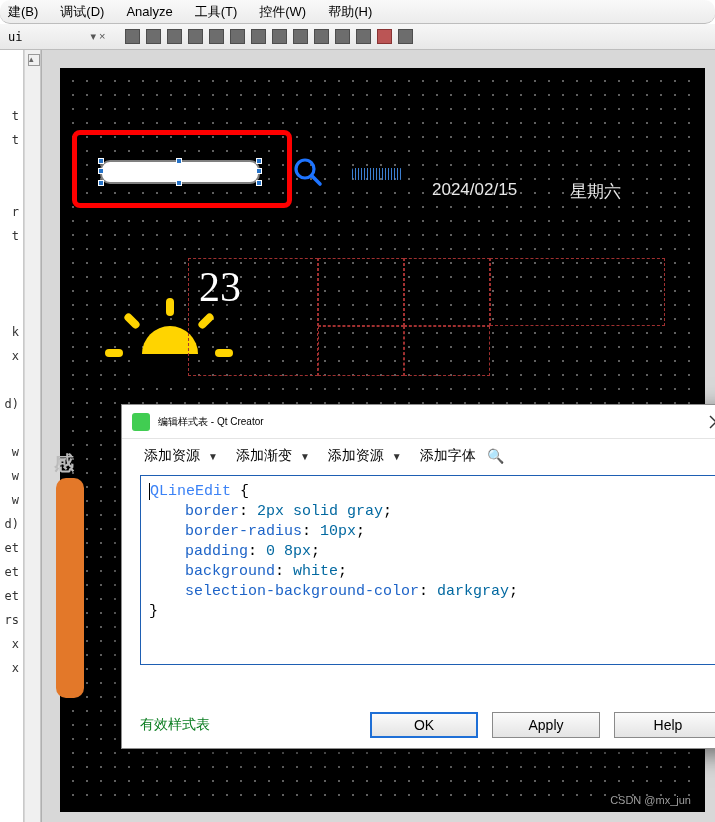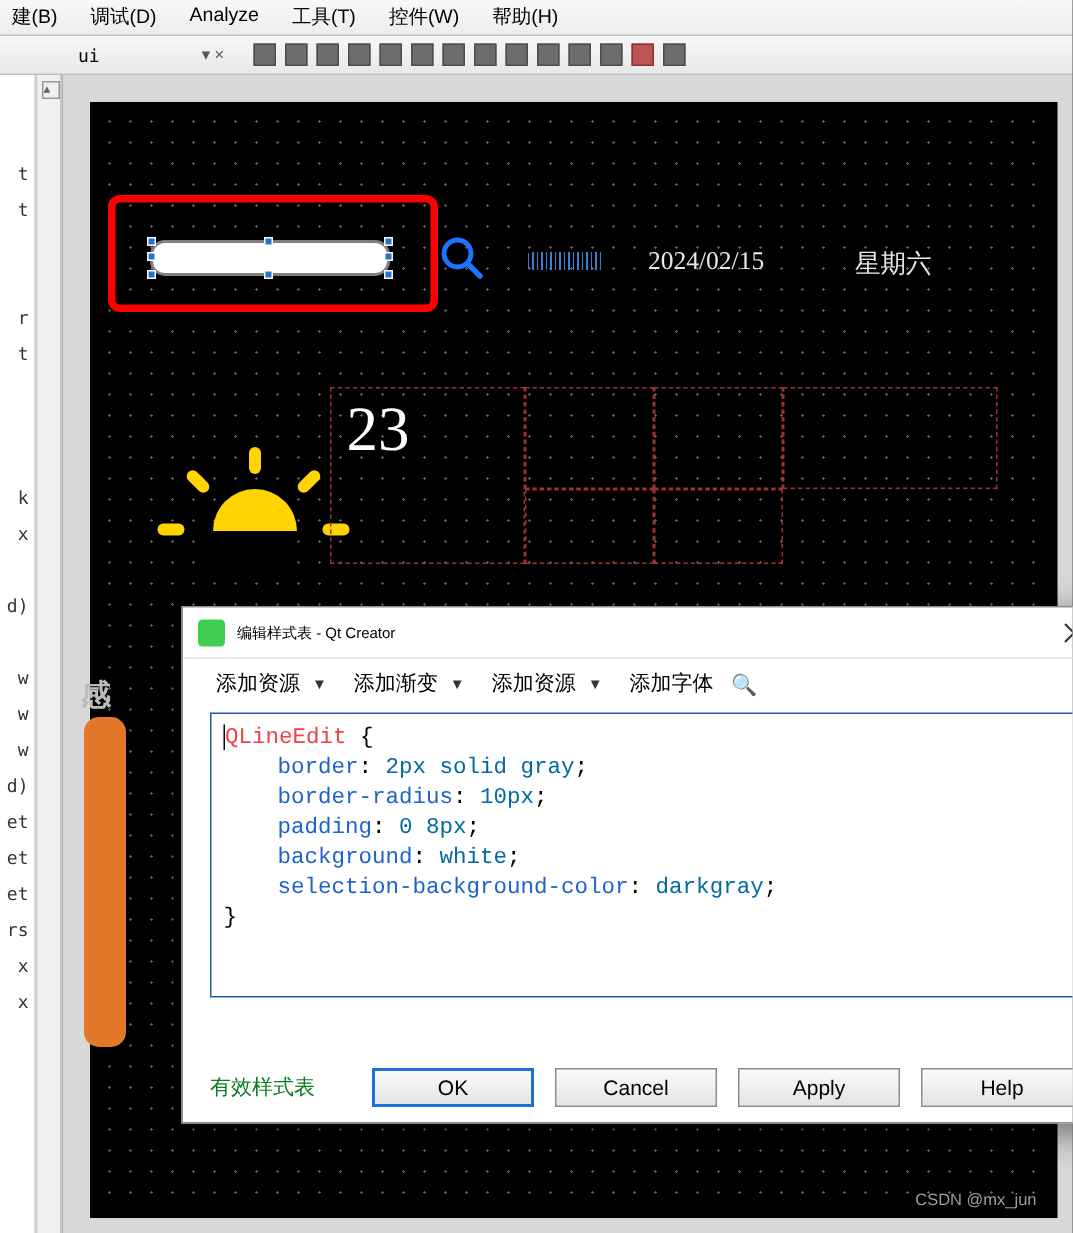--- a/index.html
+++ b/index.html
@@ -12,41 +12,41 @@
     overflow: hidden;
     position: relative;
     color: #000;
   }
 
   
   .menubar {
     height: 24px;
     background: linear-gradient(#f9f9f9,#ececec);
     border-bottom: 1px solid #bdbdbd;
-    display: flex; align-items: flex-start;
+    display: flex; align-items: center;
     padding-left: 2px;
     gap: 10px;
+    border-radius: 10px;
   }
   .menubar span { padding: 2px 6px; }
 
   
   .toolbar {
     height: 26px;
     background: linear-gradient(#f7f7f7,#e8e8e8);
     border-bottom: 1px solid #bdbdbd;
     display: flex; align-items: center;
     position: relative;
   }
   .toolbar .tab {
     font-family: Consolas, monospace;
     font-size: 12px;
     padding: 0 8px;
     height: 22px; line-height: 22px;
     display: inline-block;
-    margin-left: 44px;
   }
   .toolbar .doc-pin {
     margin-left: 60px; color:#555; font-size:11px;
   }
   .toolbar .tb-icons {
     margin-left: 20px;
     display: flex; gap: 6px;
     align-items: center;
   }
   .tb-icon {
@@ -133,22 +133,22 @@
 
   .search-icon-svg { position:absolute; left:232px; top:88px; }
 
   .ruler {
     position:absolute; left:292px; top:100px; width:50px; height:12px;
     background-image: repeating-linear-gradient(to right, rgba(66,140,230,.9) 0 1px, transparent 1px 3px);
     border-radius:2px;
   }
 
   .datetxt, .weektxt {
-    position:absolute; top:96px; color:#e8e8e8;
-    font-family: Liberation Serif, serif; font-size:17px;
+    position:absolute; top:112px; color:#e8e8e8;
+    font-family: Liberation Sans, sans-serif; font-size:17px;
   }
   .datetxt{left:372px;} .weektxt{left:510px;}
 
   
   .sun {
     position:absolute; left:60px; top:230px;
   }
   .sun .core {
     position:absolute; left:22px; top:28px; width:56px; height:56px;
     background:#ffd400; border-radius:50% 50% 0 0 / 60% 60% 0 0;
@@ -162,21 +162,21 @@
     position:absolute; width:8px; height:18px; background:#ffd400; border-radius:4px;
   }
   .r1{left:46px; top:0;}
   .r2{left:8px; top:14px; transform:rotate(-45deg);}
   .r3{left:82px; top:14px; transform:rotate(45deg);}
   .r4{left:-10px; top:46px; transform:rotate(90deg);}
   .r5{left:100px; top:46px; transform:rotate(90deg);}
 
   
   .grid {
-    position:absolute; left:160px; top:190px; right:40px; height:118px;
+    position:absolute; left:128px; top:190px; right:40px; height:118px;
     display:grid;
     grid-template-columns: 130px 86px 86px 1fr;
     grid-template-rows: 68px 50px;
   }
   .grid .cell {
     border:1px dashed #a03030;
   }
   .temp {
     grid-column:1; grid-row:1/3;
     color:#fff; font-family:"Times New Roman",serif; font-size:42px;
@@ -233,21 +233,21 @@
     border: 1px solid #1e5fb3;
     background:#fff;
     padding: 6px 8px;
     font-family: "Courier New", Consolas, monospace;
     font-size: 15px;
     white-space: pre;
     color:#000;
     overflow:hidden;
     line-height:20px;
   }
-  .tok-sel{color:#ef4444;}
+  .tok-sel{color:#3b82f6;}
   .tok-prop{color:#1e64c8;}
   .tok-val{color:#0369a1;}
 
   .dfooter {
     position:absolute; left:0; right:0; bottom:10px;
     display:flex; align-items:center; gap:14px;
     padding: 0 18px;
   }
   .validlabel { color:#0a7d20; font-size:14px; }
   .btn {
@@ -406,20 +406,19 @@
     <span class="tok-prop">border-radius</span>: <span class="tok-val">10px</span>;
     <span class="tok-prop">padding</span>: <span class="tok-val">0 8px</span>;
     <span class="tok-prop">background</span>: <span class="tok-val">white</span>;
     <span class="tok-prop">selection-background-color</span>: <span class="tok-val">darkgray</span>;
 }</div>
 
       <div class="dfooter">
         <span class="validlabel">有效样式表</span>
         <div style="flex:1"></div>
         <div class="btn primary">OK</div>
-        <div class="btn">Cancel</div>
         <div class="btn">Apply</div>
         <div class="btn">Help</div>
       </div>
     </div>
 
   </div>
 </div>
 
 </body></html>

